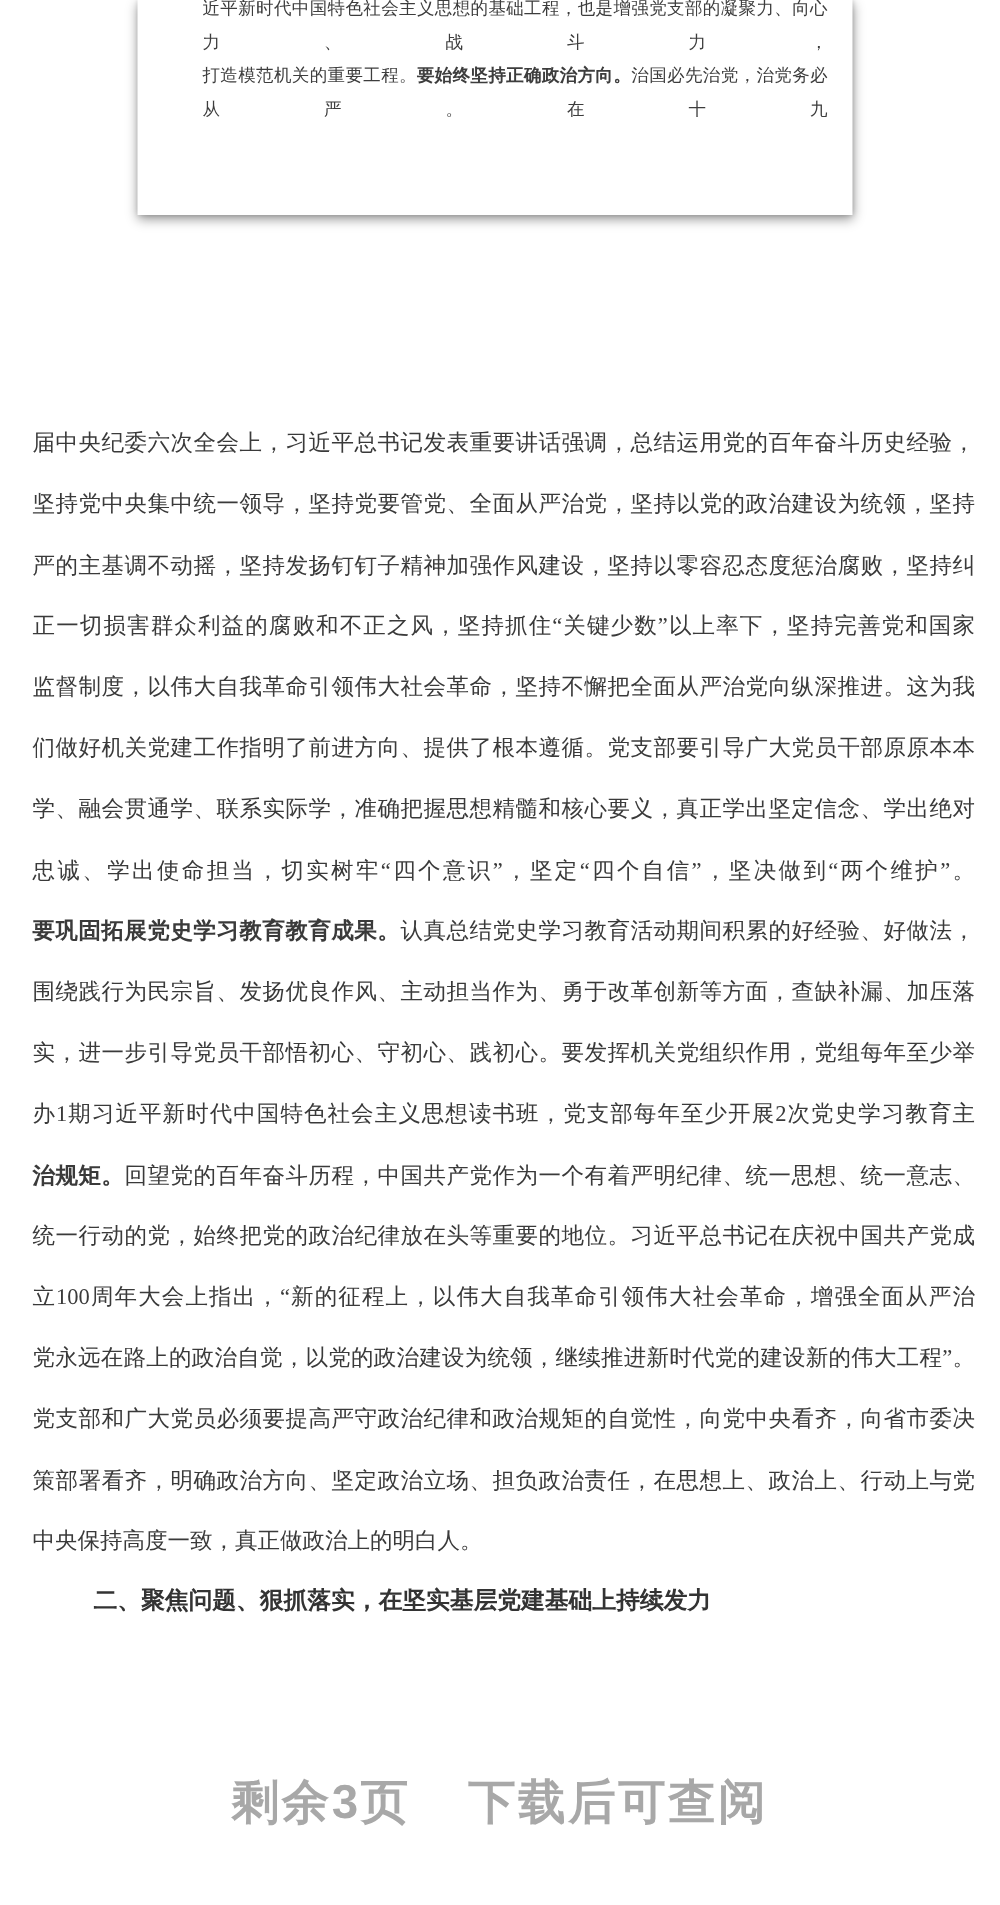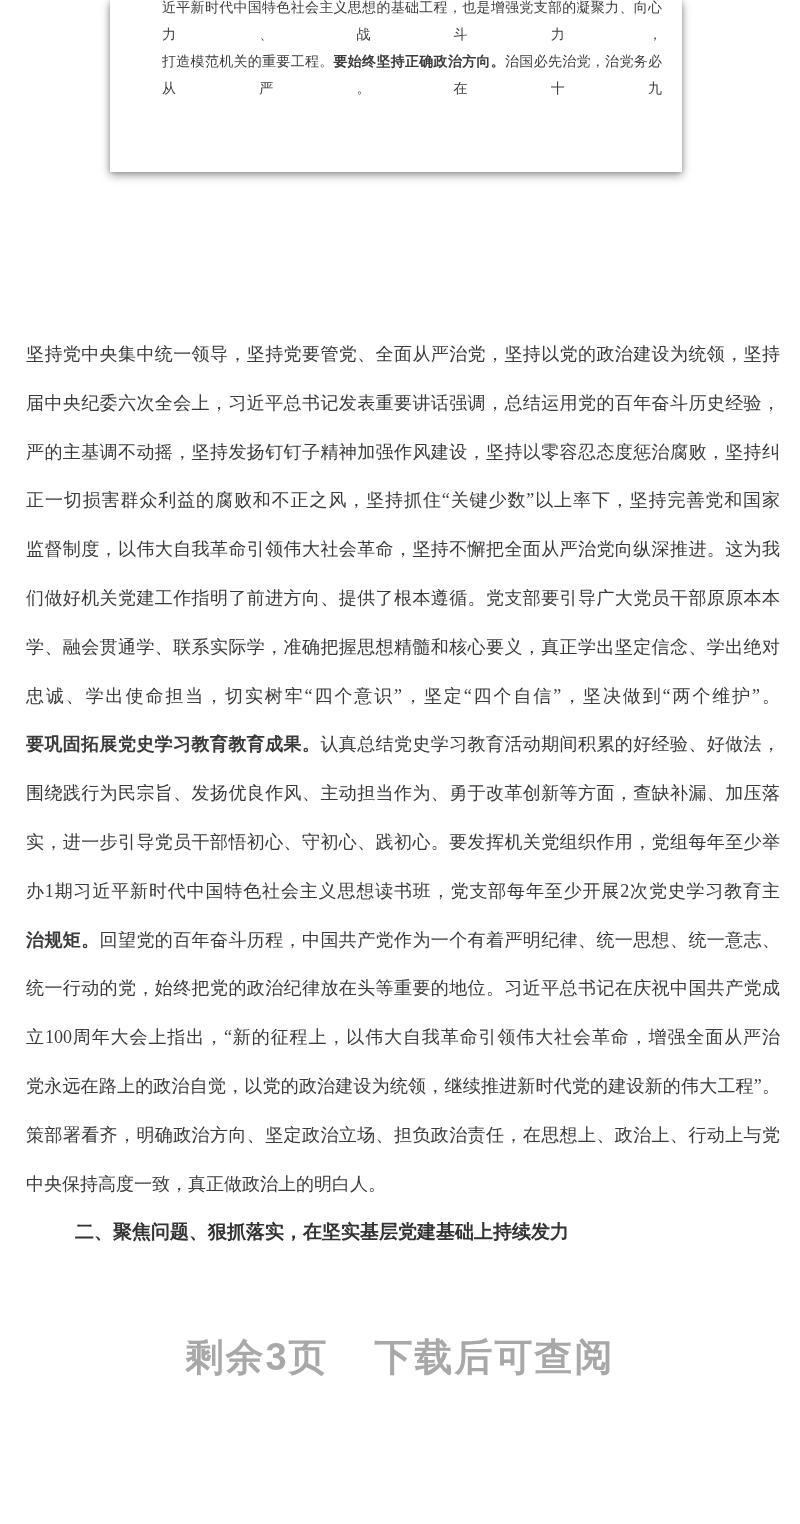--- a/index.html
+++ b/index.html
@@ -62,21 +62,21 @@
     font-weight: 700;
     padding-left: 49px;
     color: #333333;
     text-align: left;
   }
 
   
   .footer-overlay {
     position: absolute;
     left: 0;
-    top: 1332px;
+    top: 1416px;
     width: 800px;
     text-align: center;
     font-family: "Liberation Sans", "DejaVu Sans", sans-serif;
     font-weight: 700;
     font-size: 38px;
     color: #a8a8a8;
     letter-spacing: 2px;
   }
   .footer-overlay .remaining { margin-right: 46px; }
 </style>
@@ -85,36 +85,37 @@
 
 <div class="preview-card">
   <div>
       <div class="tline"><span>近平新时代中国特色社会主义思想的基础工程，也是增强党支部的凝聚力、向心力、战斗力，</span></div>
       <div class="tline"><span>打造模范机关的重要工程。</span><span class="bold">要始终坚持正确政治方向。</span><span>治国必先治党，治党务必从严。在十九</span></div>
     </div>
 </div>
 
 <div class="doc-body">
   <div>
+      <div class="tline"><span>届中央纪委六次全会上，习近平总书记发表重要讲话强调，总结运用党的百年奋斗历史经验，</span></div>
       <div class="tline"><span>坚持党中央集中统一领导，坚持党要管党、全面从严治党，坚持以党的政治建设为统领，坚持</span></div>
-      <div class="tline"><span>届中央纪委六次全会上，习近平总书记发表重要讲话强调，总结运用党的百年奋斗历史经验，</span></div>
       <div class="tline"><span>严的主基调不动摇，坚持发扬钉钉子精神加强作风建设，坚持以零容忍态度惩治腐败，坚持纠</span></div>
       <div class="tline"><span>正一切损害群众利益的腐败和不正之风，坚持抓住“关键少数”以上率下，坚持完善党和国家</span></div>
       <div class="tline"><span>监督制度，以伟大自我革命引领伟大社会革命，坚持不懈把全面从严治党向纵深推进。这为我</span></div>
       <div class="tline"><span>们做好机关党建工作指明了前进方向、提供了根本遵循。党支部要引导广大党员干部原原本本</span></div>
       <div class="tline"><span>学、融会贯通学、联系实际学，准确把握思想精髓和核心要义，真正学出坚定信念、学出绝对</span></div>
       <div class="tline"><span>忠诚、学出使命担当，切实树牢“四个意识”，坚定“四个自信”，坚决做到“两个维护”。</span></div>
       <div class="tline"><span class="bold">要巩固拓展党史学习教育教育成果。</span><span>认真总结党史学习教育活动期间积累的好经验、好做法，</span></div>
       <div class="tline"><span>围绕践行为民宗旨、发扬优良作风、主动担当作为、勇于改革创新等方面，查缺补漏、加压落</span></div>
       <div class="tline"><span>实，进一步引导党员干部悟初心、守初心、践初心。要发挥机关党组织作用，党组每年至少举</span></div>
       <div class="tline"><span>办1期习近平新时代中国特色社会主义思想读书班，党支部每年至少开展2次党史学习教育主</span></div>
       <div class="tline"><span class="bold">治规矩。</span><span>回望党的百年奋斗历程，中国共产党作为一个有着严明纪律、统一思想、统一意志、</span></div>
       <div class="tline"><span>统一行动的党，始终把党的政治纪律放在头等重要的地位。习近平总书记在庆祝中国共产党成</span></div>
       <div class="tline"><span>立100周年大会上指出，“新的征程上，以伟大自我革命引领伟大社会革命，增强全面从严治</span></div>
       <div class="tline"><span>党永远在路上的政治自觉，以党的政治建设为统领，继续推进新时代党的建设新的伟大工程”。</span></div>
+      <div class="tline"><span>党支部和广大党员必须要提高严守政治纪律和政治规矩的自觉性，向党中央看齐，向省市委决</span></div>
       <div class="tline"><span>策部署看齐，明确政治方向、坚定政治立场、担负政治责任，在思想上、政治上、行动上与党</span></div>
       <div class="tline no-just"><span>中央保持高度一致，真正做政治上的明白人。</span></div>
     </div>
   <div class="section-heading">二、聚焦问题、狠抓落实，在坚实基层党建基础上持续发力</div>
 </div>
 
 <div class="footer-overlay">
   <span class="remaining">剩余3页</span><span>下载后可查阅</span>
 </div>
 

